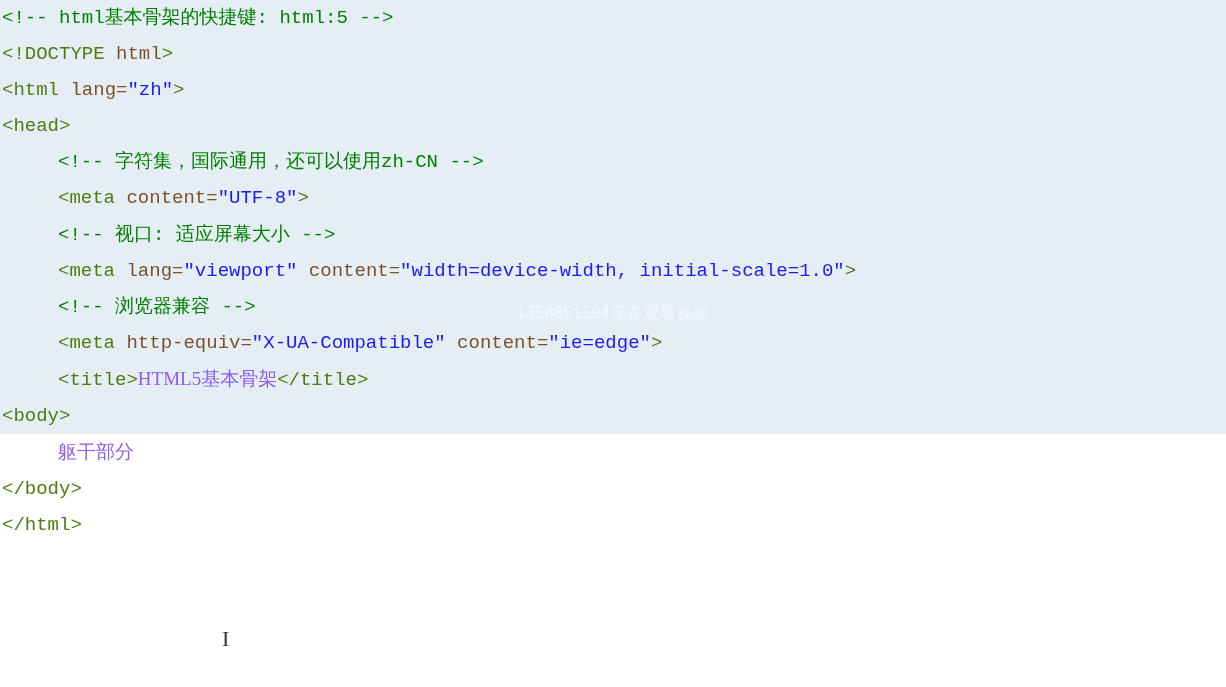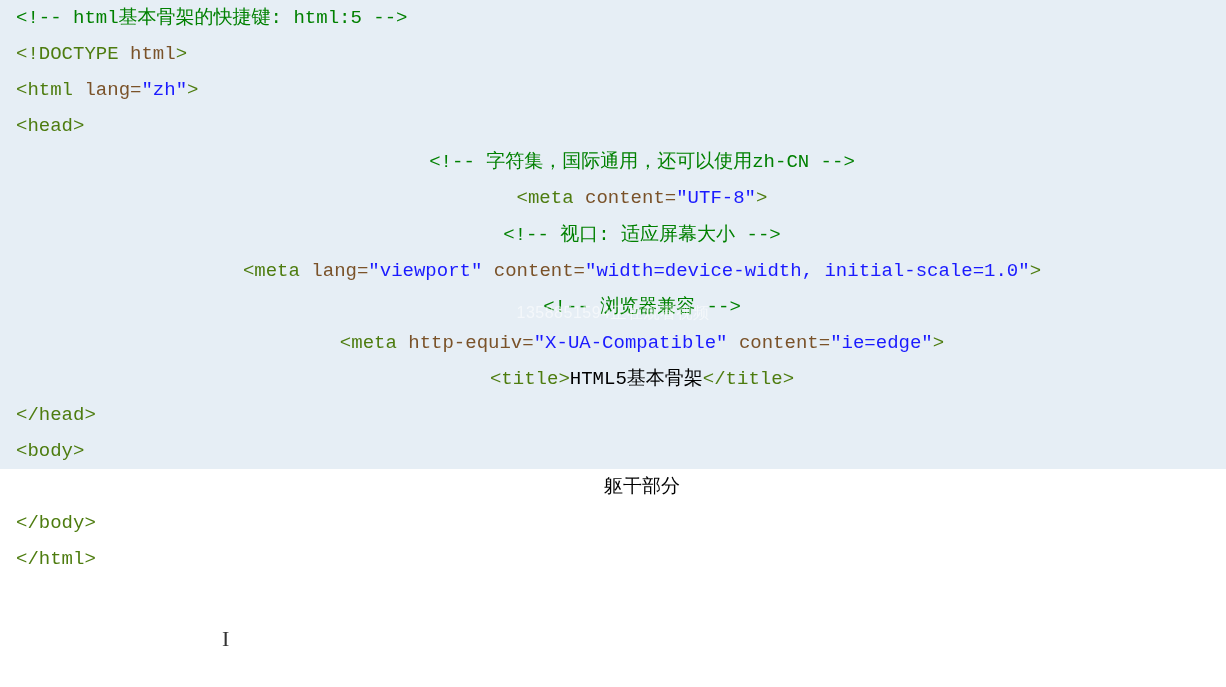--- a/index.html
+++ b/index.html
@@ -11,34 +11,33 @@
     width: 1226px;
     height: 687px;
     position: relative;
   }
   .editor {
     width: 100%;
     height: 100%;
   }
   .line {
     white-space: pre;
-    padding-left: 16px;
+    padding-left: 2px;
   }
   .hl {
     background: #e6eef5;
   }
   .indent {
     padding-left: 58px;
-    text-align: center;
   }
   .tag { color: #4d7c0f; }
   .attr { color: #7a5229; }
   .str { color: #1a1aff; }
   .comment { color: #008000; }
-  .text { color: #000000; }
+  .text { color: #8b5cf6; font-family: Liberation Serif, serif; }
   .watermark {
     position: absolute;
     top: 298px;
     left: 50%;
     transform: translateX(-50%);
     color: rgba(255,255,255,0.55);
     font-size: 16px;
     font-family: Arial, sans-serif;
     letter-spacing: 0.5px;
     pointer-events: none;
@@ -71,21 +70,20 @@
   <div class="line hl indent"><span class="comment">&lt;!-- 视口: 适应屏幕大小 --&gt;</span></div>
 
   <div class="line hl indent"><span class="tag">&lt;meta </span><span class="attr">lang=</span><span class="str">"viewport"</span><span class="attr"> content=</span><span class="str">"width=device-width, initial-scale=1.0"</span><span class="tag">&gt;</span></div>
 
   <div class="line hl indent"><span class="comment">&lt;!-- 浏览器兼容 --&gt;</span></div>
 
   <div class="line hl indent"><span class="tag">&lt;meta </span><span class="attr">http-equiv=</span><span class="str">"X-UA-Compatible"</span><span class="attr"> content=</span><span class="str">"ie=edge"</span><span class="tag">&gt;</span></div>
 
   <div class="line hl indent"><span class="tag">&lt;title&gt;</span><span class="text">HTML5基本骨架</span><span class="tag">&lt;/title&gt;</span></div>
 
-  <div class="line hl"><span class="tag">&lt;/head&gt;</span></div>
 
   <div class="line hl"><span class="tag">&lt;body&gt;</span></div>
 
   <div class="line indent"><span class="text">躯干部分</span></div>
 
   <div class="line"><span class="tag">&lt;/body&gt;</span></div>
 
   <div class="line"><span class="tag">&lt;/html&gt;</span></div>
 
 </div>

